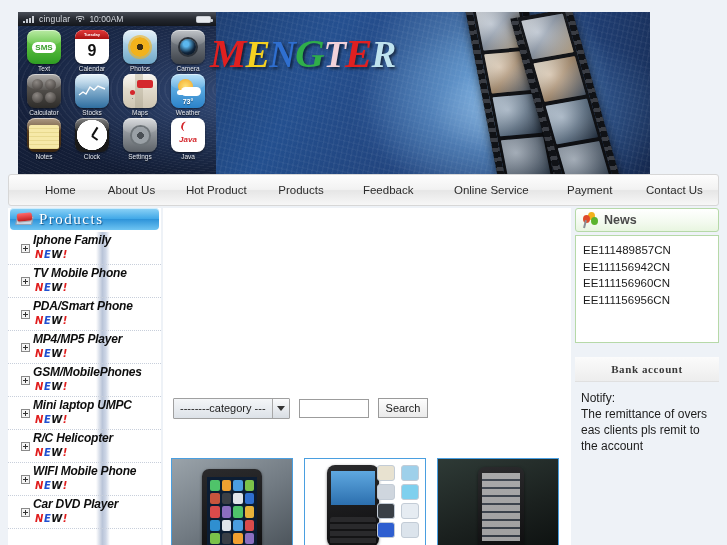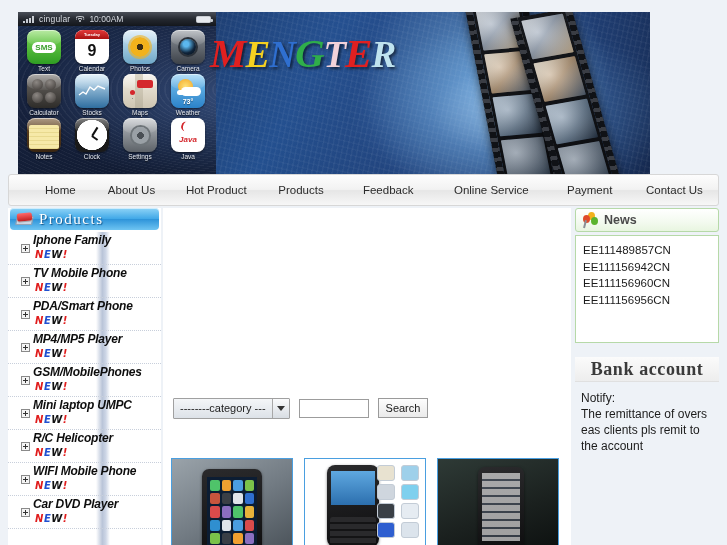--- a/index.html
+++ b/index.html
@@ -364,21 +364,21 @@
     padding: 6px 7px;
   }
   .news-box li { list-style: none; font-size: 11.5px; color: #1c1c1c; line-height: 16.5px; }
   .bank-head {
     margin-top: 14px; height: 25px;
     background: linear-gradient(180deg,#fbfbfb,#ededed);
     border-bottom: 1px solid #e0e0e0;
     display: flex; align-items: center; justify-content: center;
   }
   .bank-head .t {
-    font-family: "Liberation Serif", serif; font-size: 18px; font-weight: bold;
+    font-family: "Liberation Serif", serif; font-size: 11px; font-weight: bold;
     color: #3a3a3a; letter-spacing: .6px;
   }
   .bank-body { padding: 8px 4px 0 6px; }
   .bank-body p { font-size: 12px; color: #1c1c1c; line-height: 16px; }
 </style>
 </head>
 <body>
 
 <div id="page">
 

